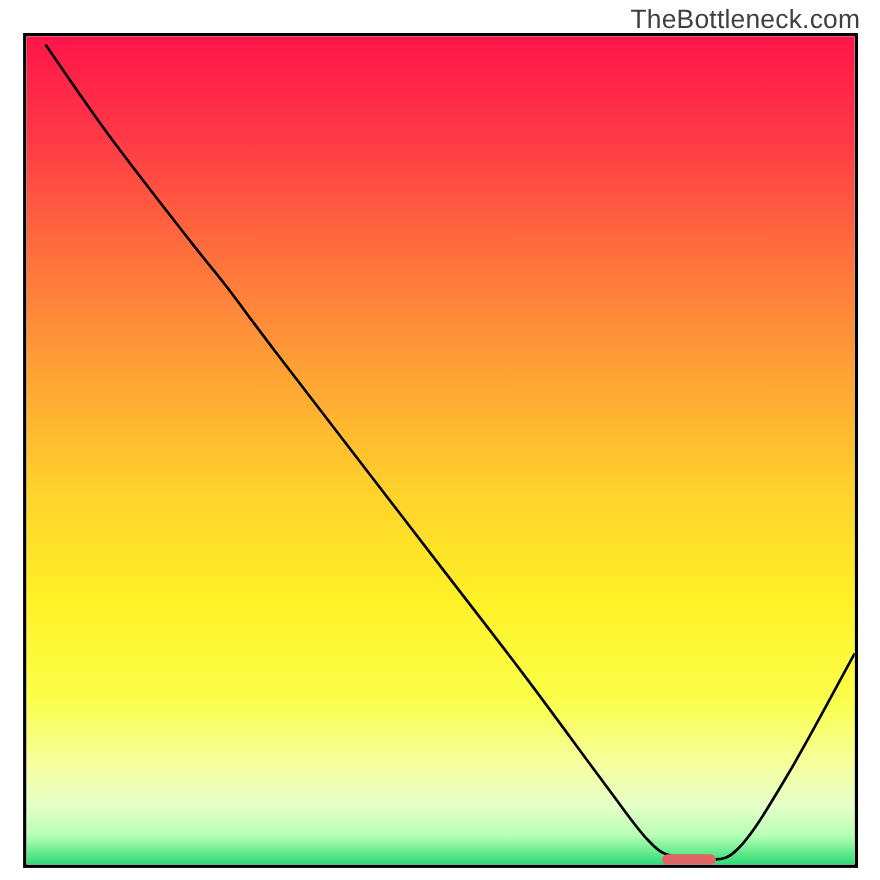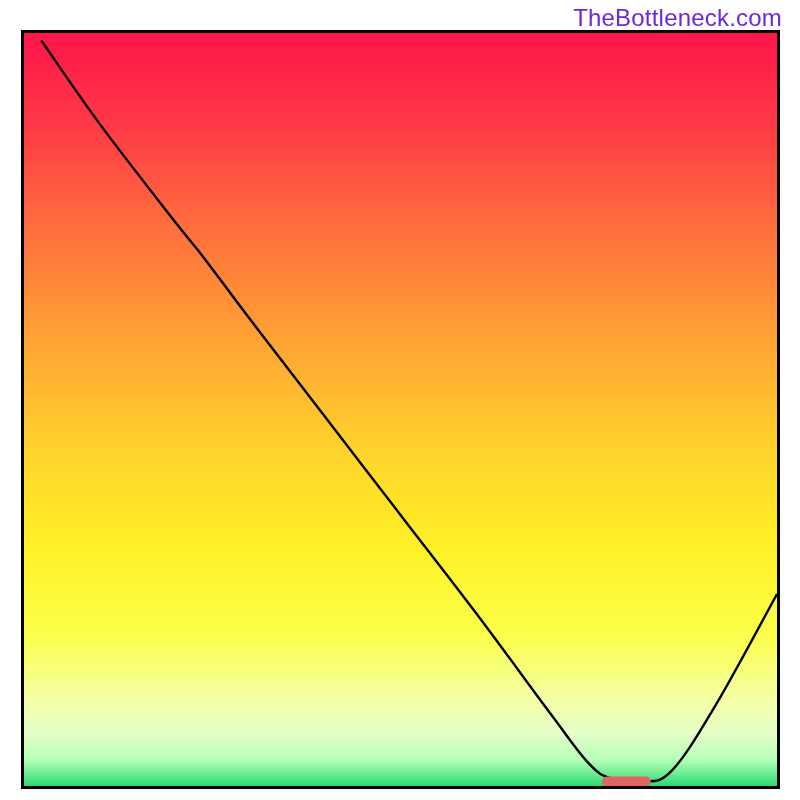--- a/index.html
+++ b/index.html
@@ -13,21 +13,21 @@
   }
   .outer {
     position: relative;
     width: 800px;
     height: 800px;
   }
   .watermark {
     position: absolute;
     top: 4px;
     right: 18px;
-    color: #6d28d9;
+    color: #404040;
     font-size: 24px;
     font-weight: 500;
     letter-spacing: 0.2px;
   }
   .plot-wrap {
     position: absolute;
     left: 21px;
     top: 30px;
     width: 759px;
     height: 759px;

